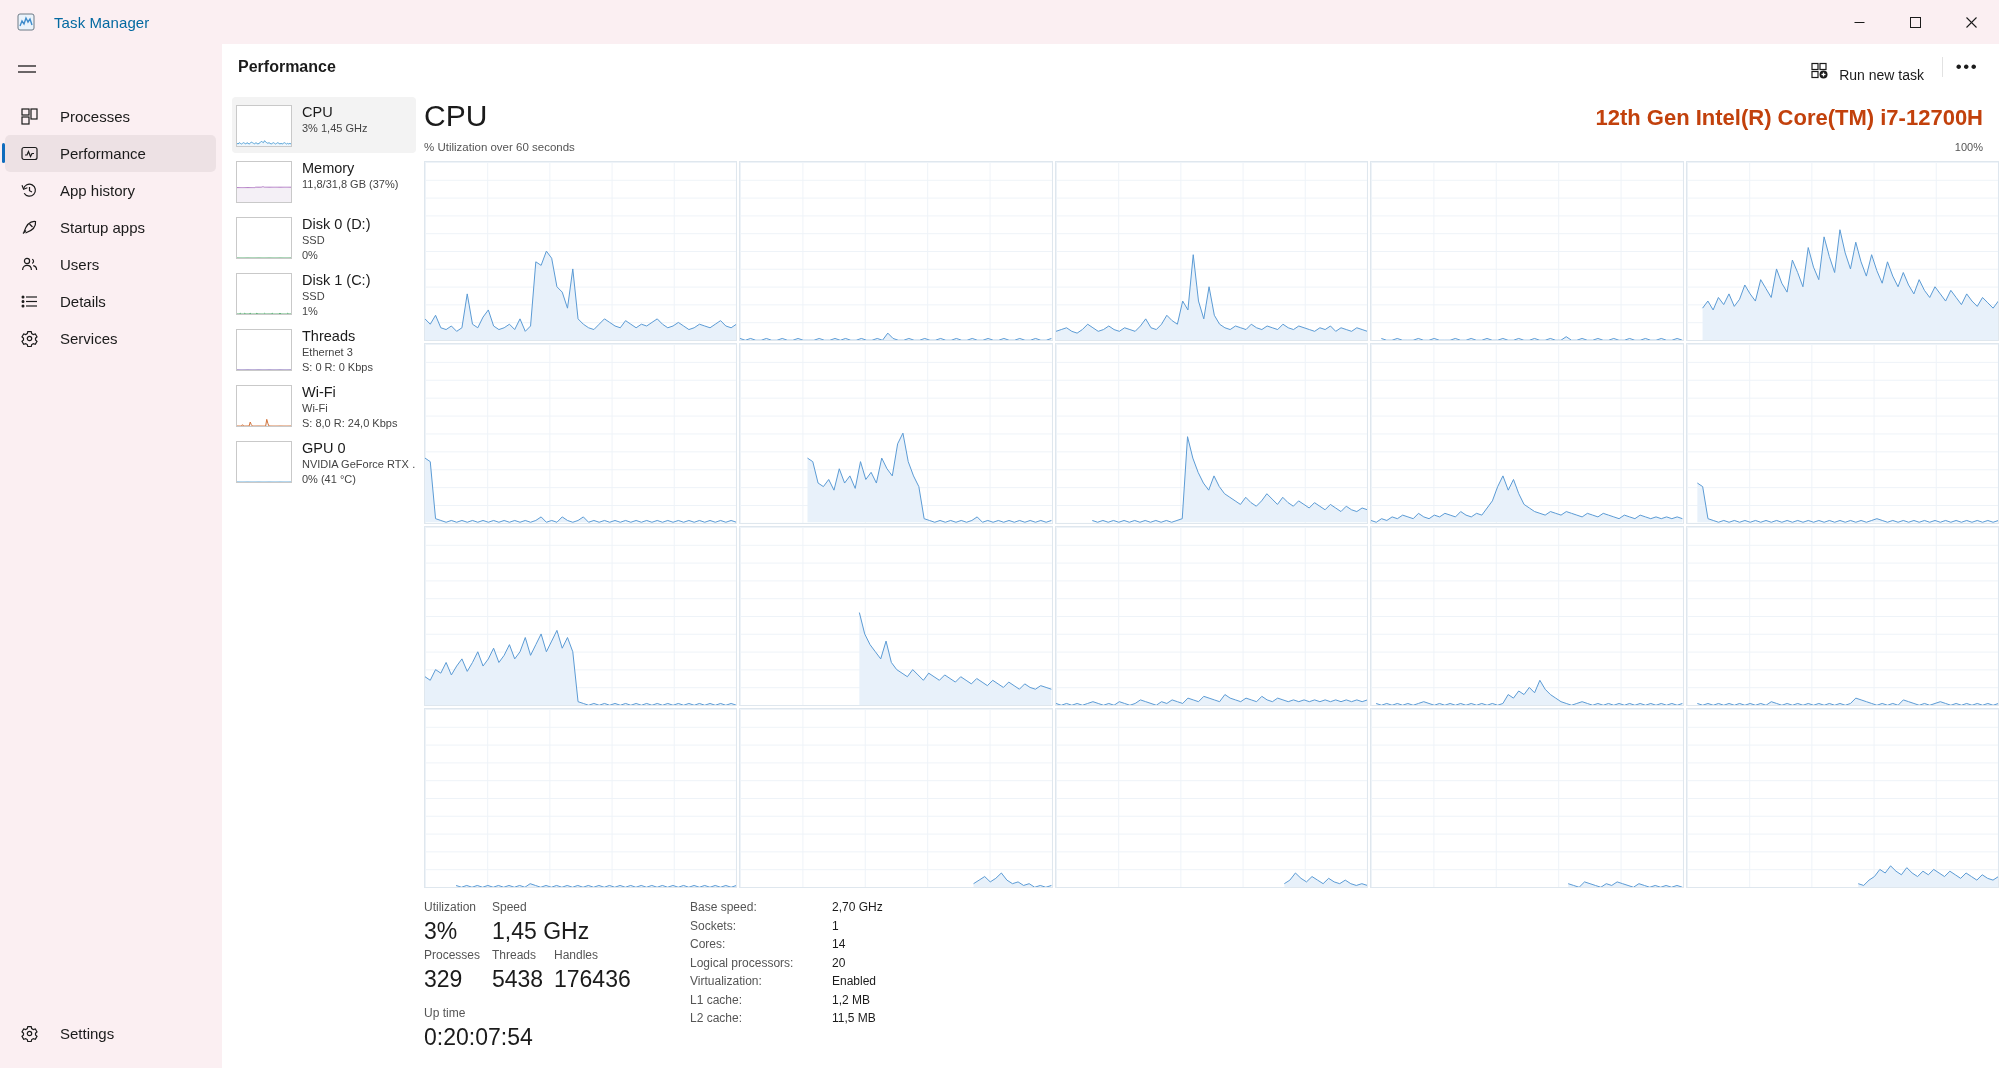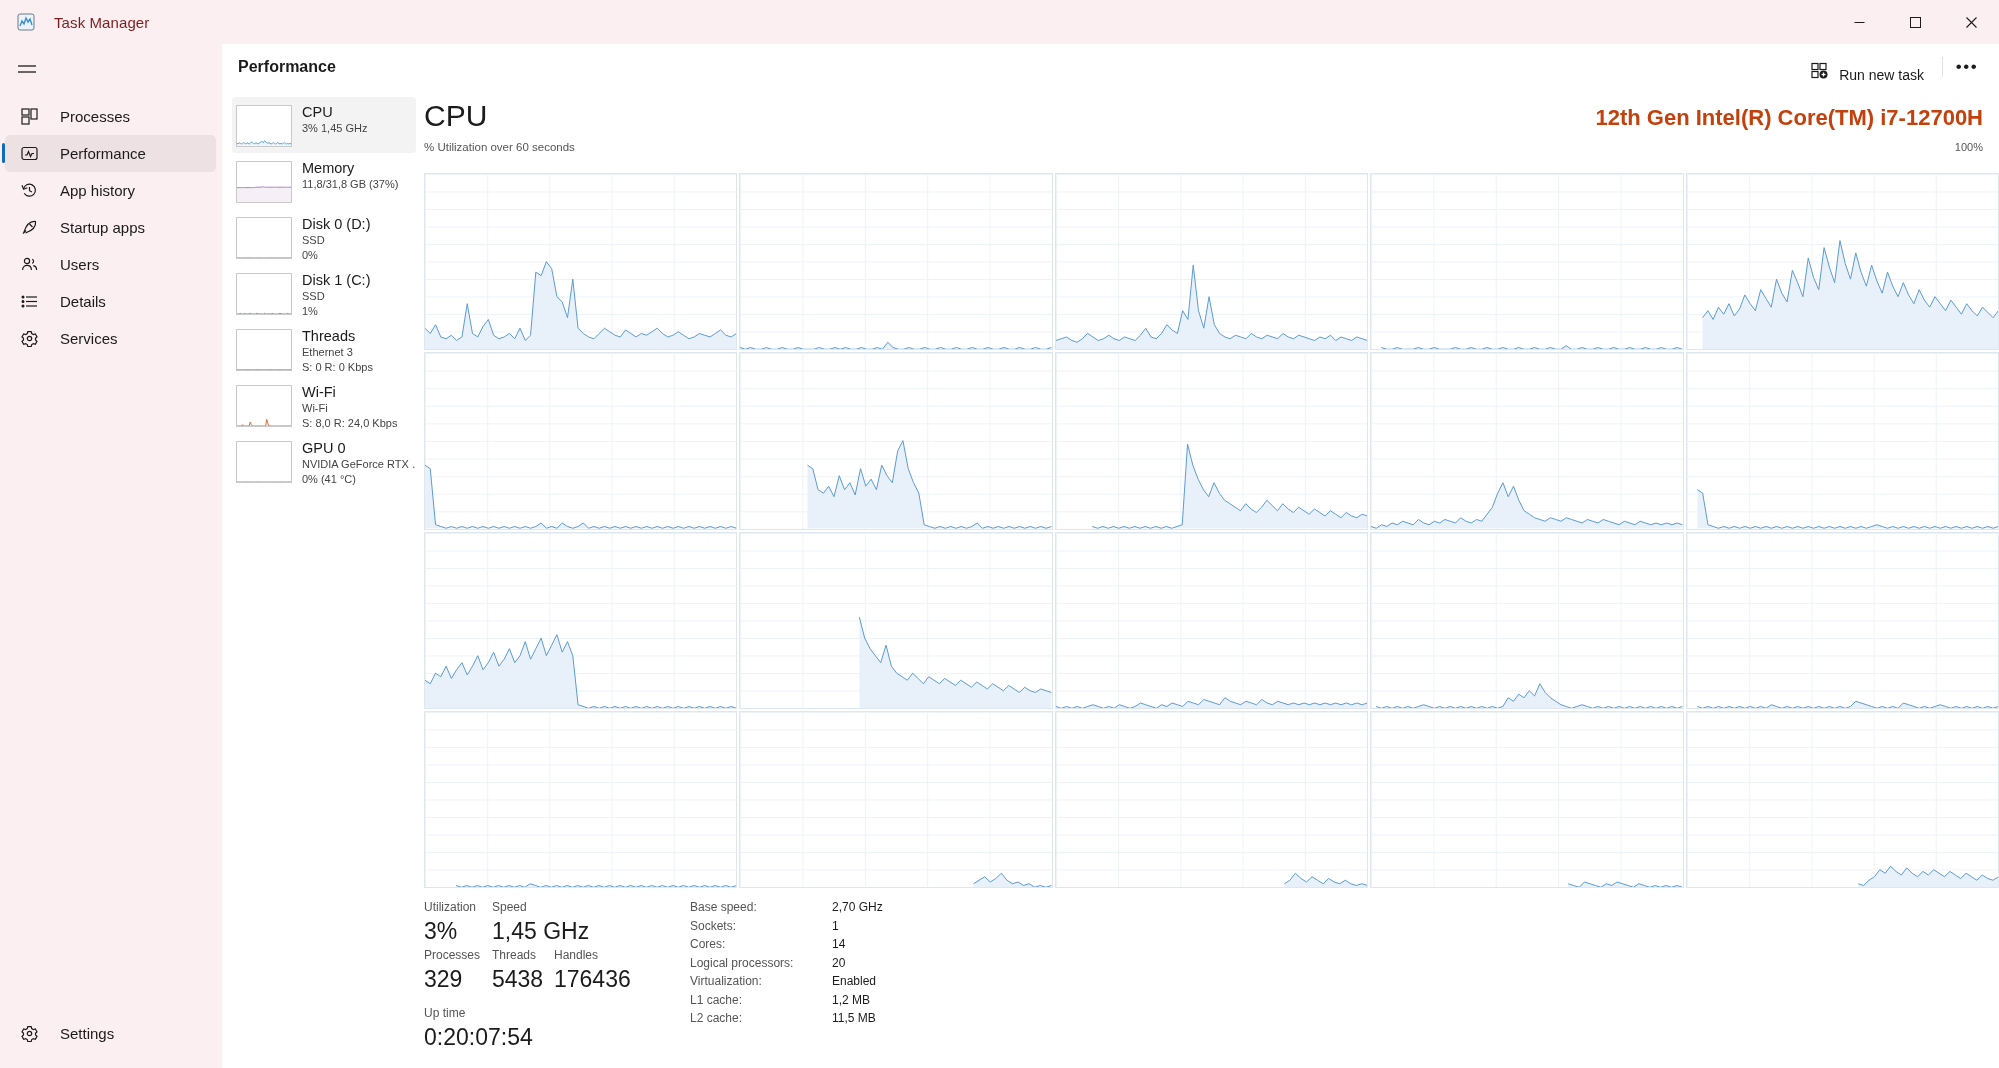--- a/index.html
+++ b/index.html
@@ -12,21 +12,21 @@
   body { display: flex; flex-direction: column; }
 
   
   .titlebar {
     height: 44px; flex: 0 0 44px;
     background: #fbeff2;
     display: flex; align-items: center;
     position: relative;
   }
   .tb-icon { margin-left: 16px; width: 20px; height: 20px; display: flex; align-items: center; justify-content: center; }
-  .tb-title { margin-left: 18px; font-size: 15px; color: #7f1d1d; letter-spacing: .1px; }
+  .tb-title { margin-left: 18px; font-size: 15px; color: #0369a1; letter-spacing: .1px; }
   .win-controls { margin-left: auto; display: flex; height: 44px; }
   .win-btn {
     width: 56px; height: 44px;
     display: flex; align-items: center; justify-content: center;
     font-size: 13px; color: #1b1b1b;
   }
 
   
   .shell { flex: 1; display: flex; min-height: 0; }
 
@@ -103,21 +103,21 @@
   .res-sub { font-size: 11px; color: #444; line-height: 15px; white-space: nowrap; }
 
   
   .graphpane { flex: 1; min-width: 0; display: flex; flex-direction: column; padding: 8px 0 0 0; }
   .gp-head { padding: 0 16px 0 8px; position: relative; }
   .gp-title { font-size: 30px; font-weight: 400; color: #1b1b1b; line-height: 38px; }
   .gp-cpu-name {
     position: absolute; right: 16px; top: 8px;
     font-size: 22px; color: #c2410c; font-weight: bold;
   }
-  .gp-axisrow { display: flex; align-items: flex-end; padding: 6px 16px 20px 8px; }
+  .gp-axisrow { display: flex; align-items: flex-end; padding: 6px 16px 8px 8px; }
   .gp-subtitle { font-size: 11.5px; color: #555; }
   .gp-max { margin-left: auto; font-size: 11px; color: #555; }
 
   .grid-wrap { flex: 1; padding: 0 0 0 8px; min-height: 0; }
   .core-grid {
     height: 100%;
     display: grid;
     grid-template-columns: repeat(5, 1fr);
     grid-template-rows: repeat(4, 1fr);
     gap: 2px;

